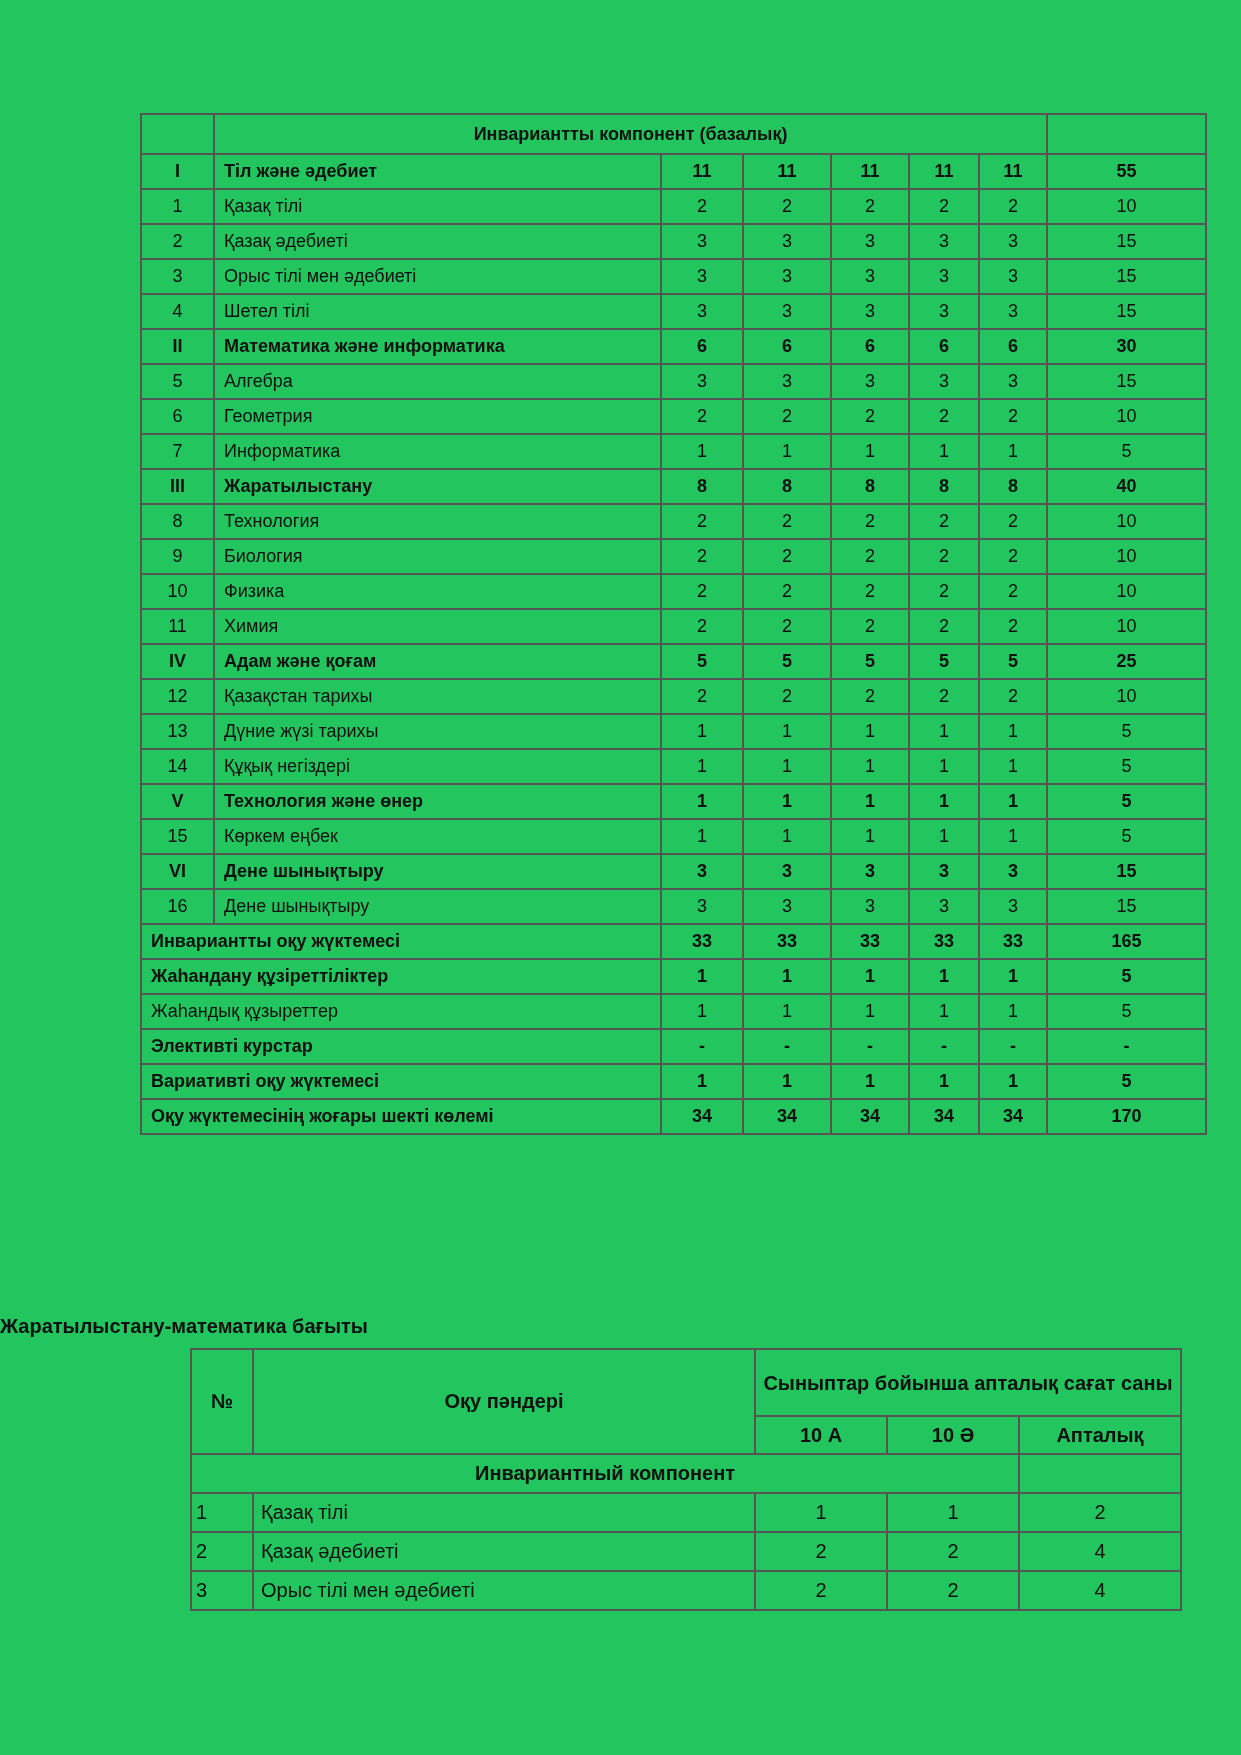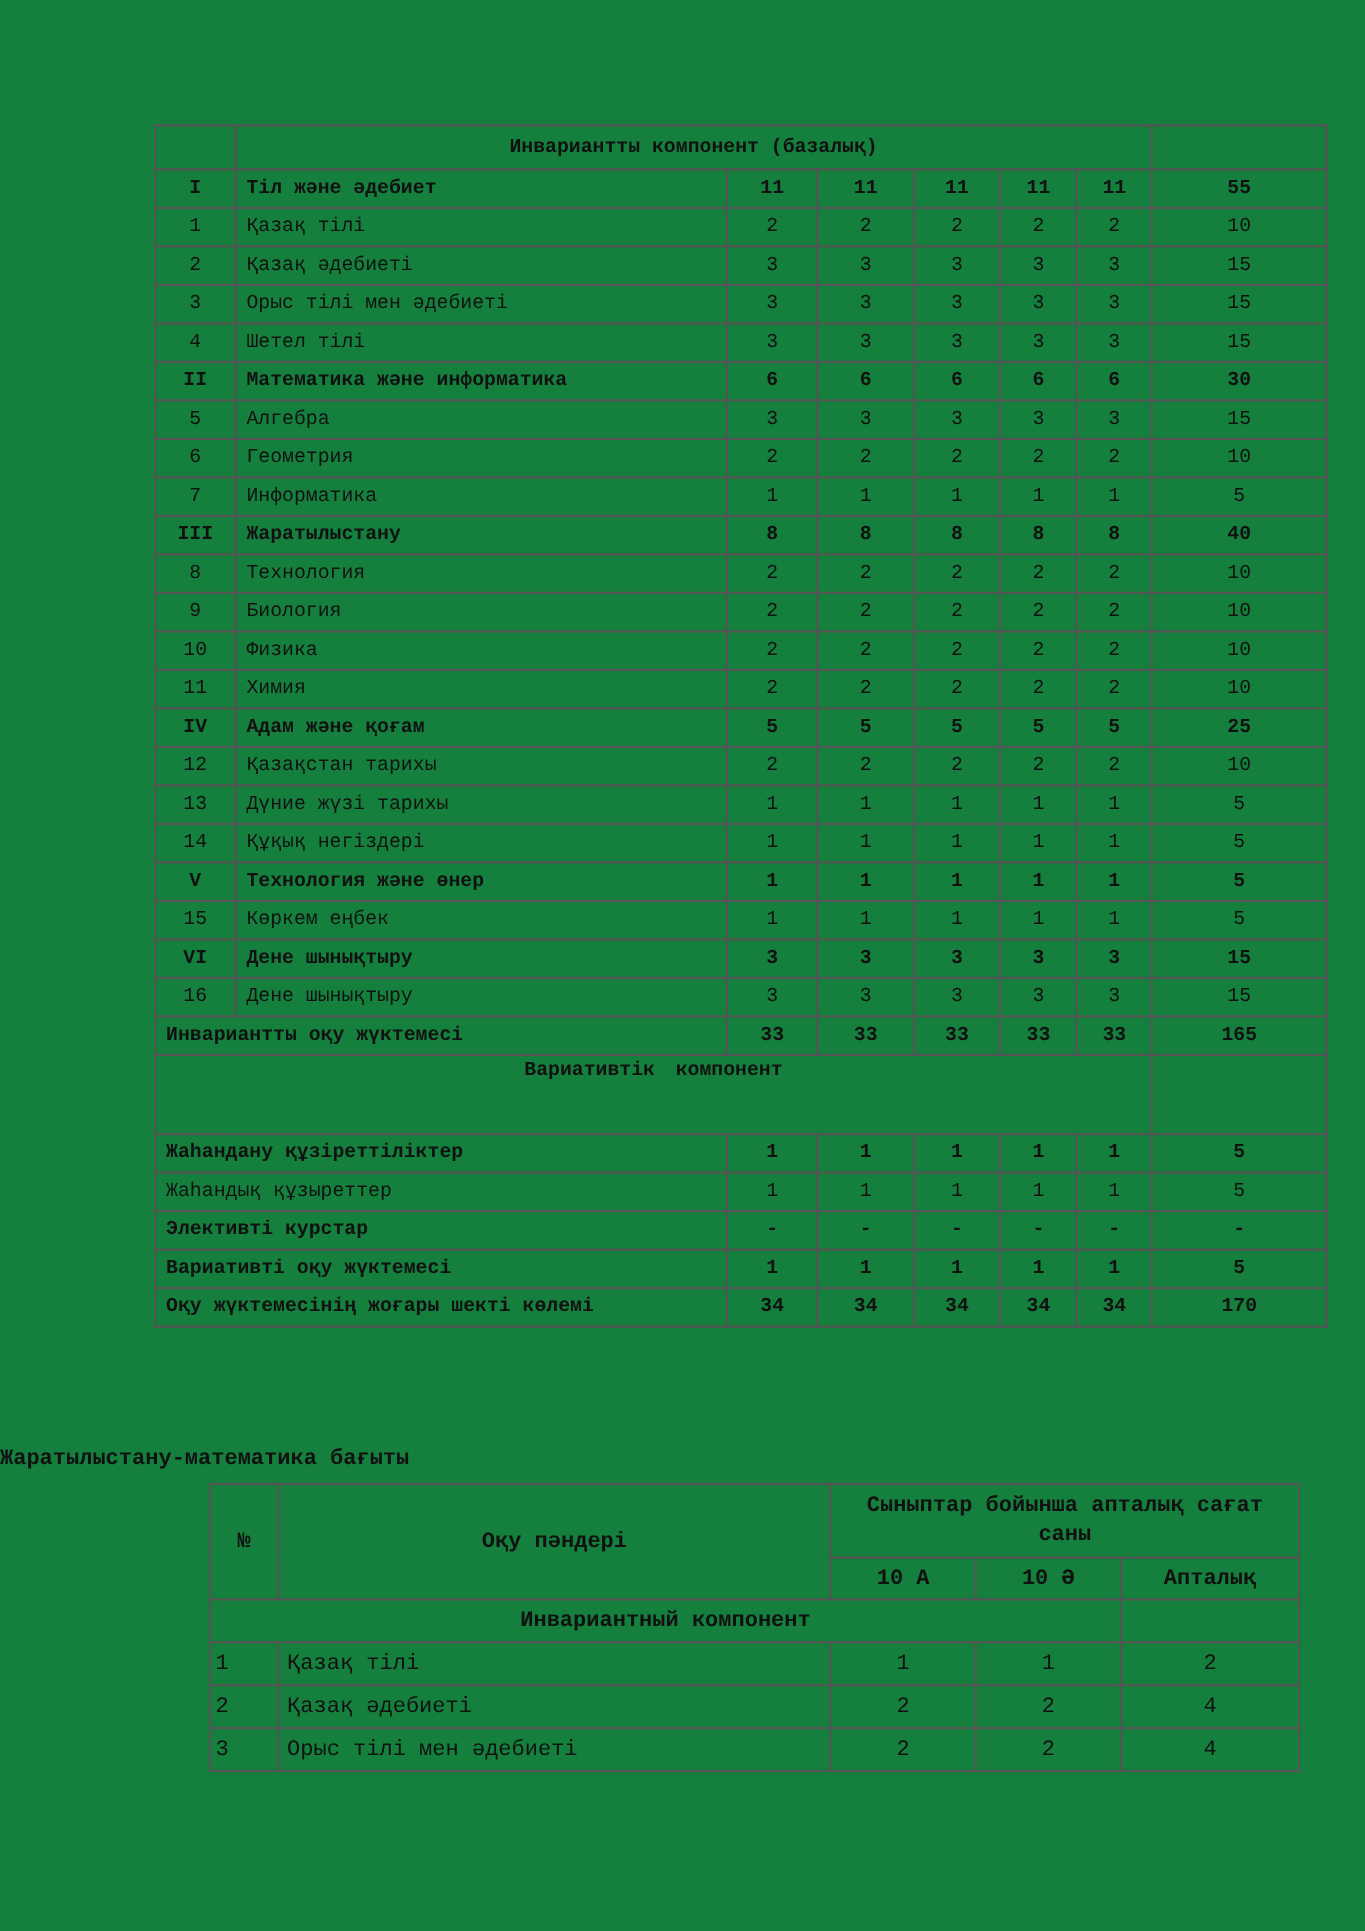--- a/index.html
+++ b/index.html
@@ -1,21 +1,21 @@
 <!DOCTYPE html>
 <html><head>
 <meta charset="utf-8">
 <style>
   html,body{margin:0;padding:0;background:#e8e8e8;}
   .page{
     position:relative;
     width:1241px;height:1755px;
-    background:#15803d;
+    background:#22c55e;
     color:#111111;
-    font-family:Liberation Mono, monospace;
+    font-family:Liberation Sans, sans-serif;
     overflow:hidden;
   }
   table{position:absolute;border-collapse:collapse;table-layout:fixed;}
   td{
     border:2px solid #555555;
     padding:0 4px;
     text-align:center;
     vertical-align:middle;
     line-height:1.05;
     overflow:hidden;
@@ -294,24 +294,20 @@
           <td>15</td>
         </tr>
         <tr class="b">
           <td class="name" colspan="2">Инвариантты оқу жүктемесі</td>
           <td>33</td>
           <td>33</td>
           <td>33</td>
           <td>33</td>
           <td>33</td>
           <td>165</td>
-        </tr>
-        <tr class="tall">
-          <td class="section" colspan="7">Вариативтік компонент</td>
-          <td></td>
         </tr>
         <tr class="b">
           <td class="name" colspan="2">Жаһандану құзіреттіліктер</td>
           <td>1</td>
           <td>1</td>
           <td>1</td>
           <td>1</td>
           <td>1</td>
           <td>5</td>
         </tr>

